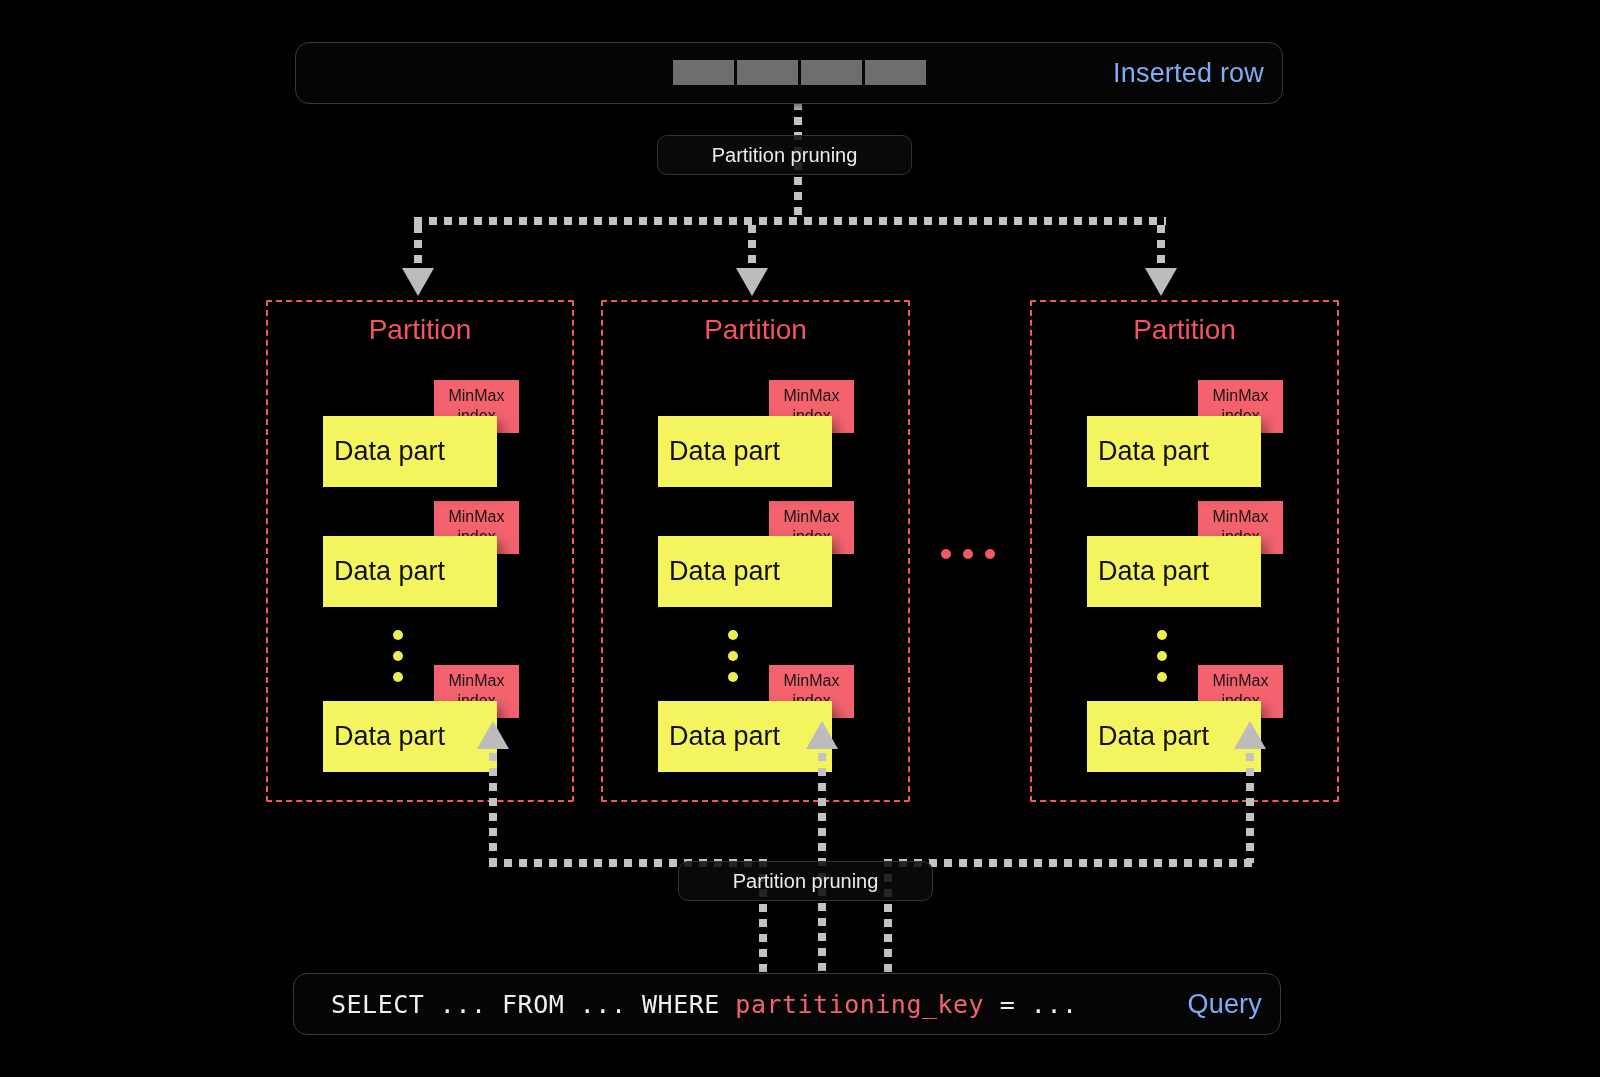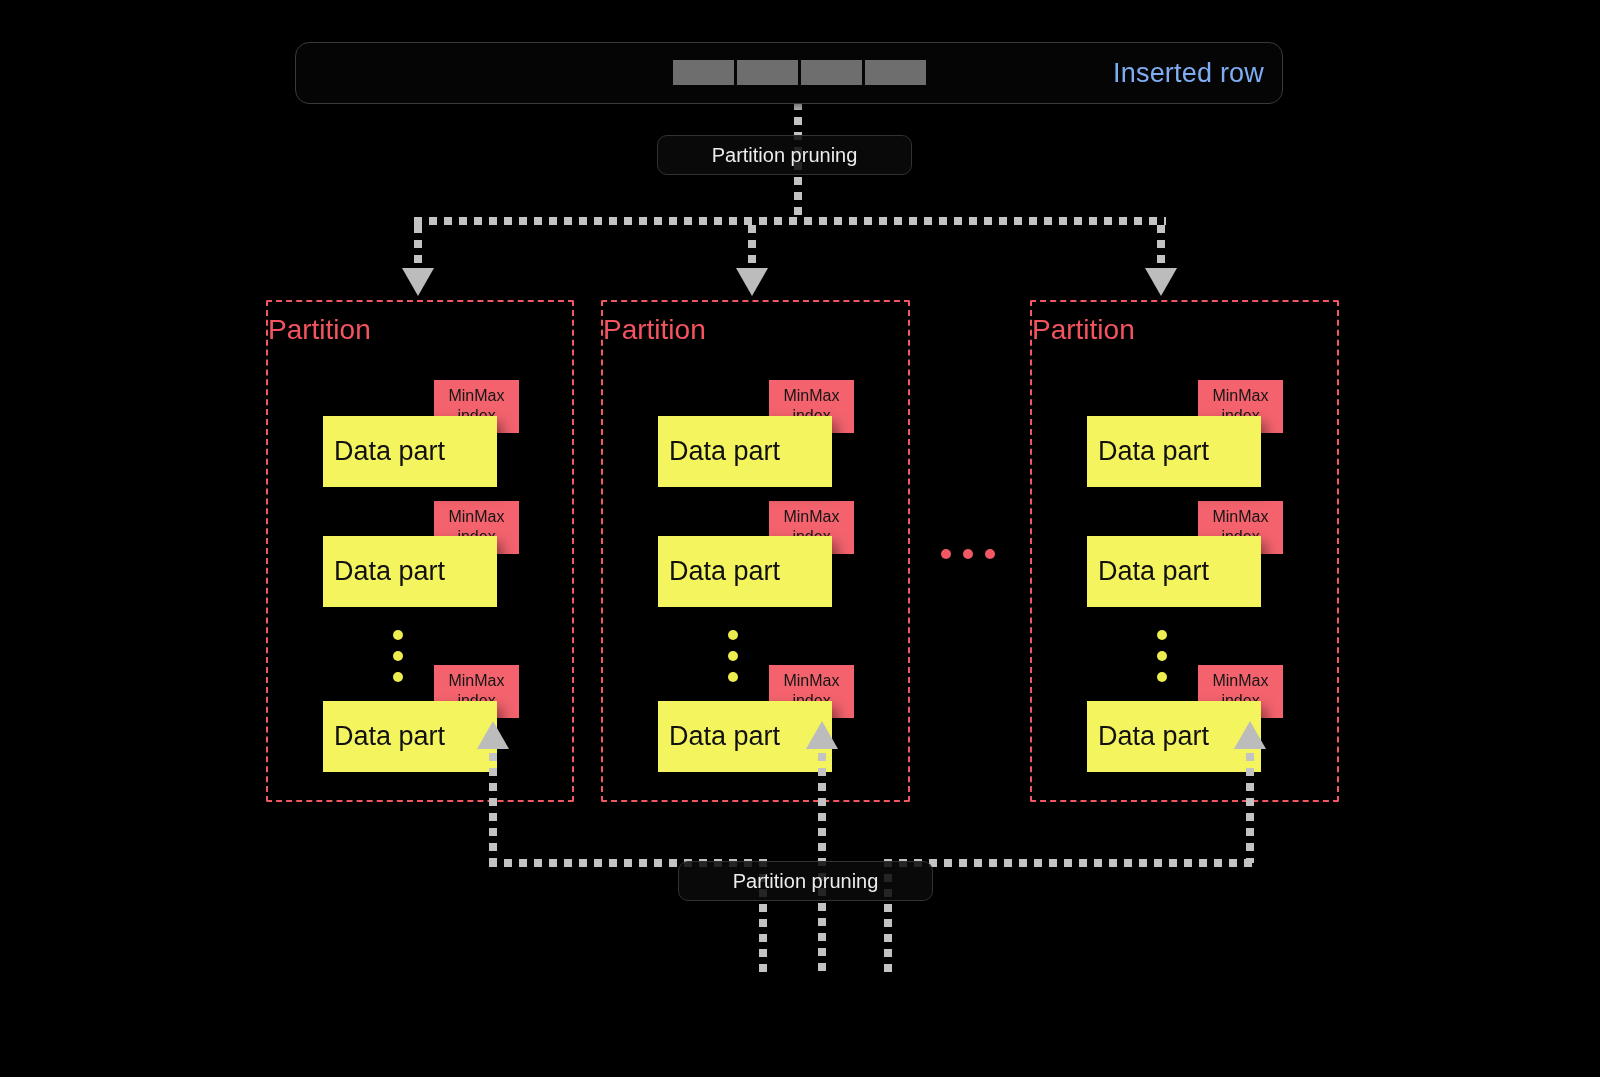--- a/index.html
+++ b/index.html
@@ -54,21 +54,21 @@
     border-bottom:28px solid #bcbcbc;}
   
   .partition{
     position:absolute;top:300px;height:498px;
     border:2px dashed #f25864;border-radius:2px;z-index:0;
   }
   .p1{left:266px;width:304px;}
   .p2{left:601px;width:305px;}
   .p3{left:1030px;width:305px;}
   .partition-title{
-    position:absolute;top:12px;left:0;width:100%;text-align:left;
+    position:absolute;top:12px;left:0;width:100%;text-align:center;
     color:#f4545f;font-size:28px;
   }
   .minmax{
     position:absolute;left:166px;width:85px;height:53px;background:#f4636d;
     color:#151515;font-size:16px;line-height:20px;text-align:center;
     padding-top:6px;box-sizing:border-box;z-index:1;
     box-shadow:5px 7px 12px rgba(0,0,0,.45);
   }
   .mm-r1{top:78px;} .mm-r2{top:199px;} .mm-r3{top:363px;}
   .datapart{
@@ -210,14 +210,18 @@
   <div class="arrow-up" style="left:1234px;top:721px;"></div>
   <div class="dot-v" style="left:489px;top:753px;height:110px;"></div>
   <div class="dot-v" style="left:818px;top:753px;height:220px;"></div>
   <div class="dot-v" style="left:1246px;top:753px;height:110px;"></div>
   <div class="dot-h" style="left:489px;top:859px;width:278px;"></div>
   <div class="dot-h" style="left:884px;top:859px;width:370px;"></div>
   <div class="dot-v" style="left:759px;top:859px;height:114px;"></div>
   <div class="dot-v" style="left:884px;top:859px;height:114px;"></div>
   <div class="pill" id="pruning-pill">Partition pruning</div>
 
+  <div class="bigbar" id="query-bar">
+    <div id="query-text"><span>SELECT ... FROM ... WHERE </span><span class="key">partitioning_key</span><span> = ...</span></div>
+    <div class="bar-label">Query</div>
+  </div>
 
 </div>
 
 </body></html>

